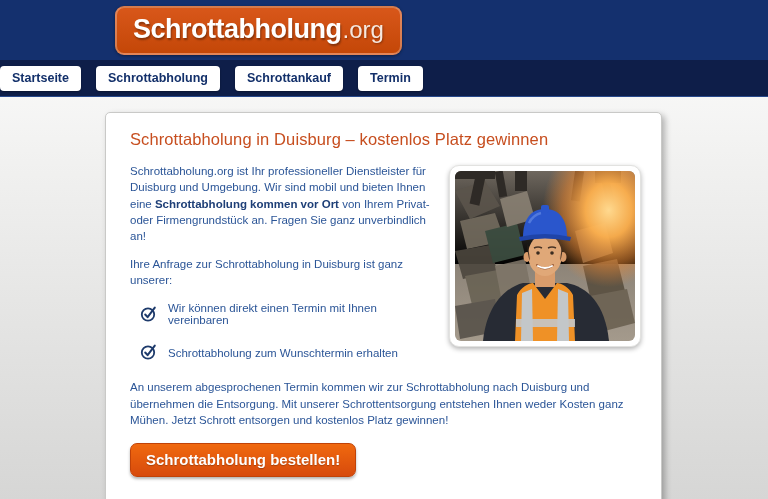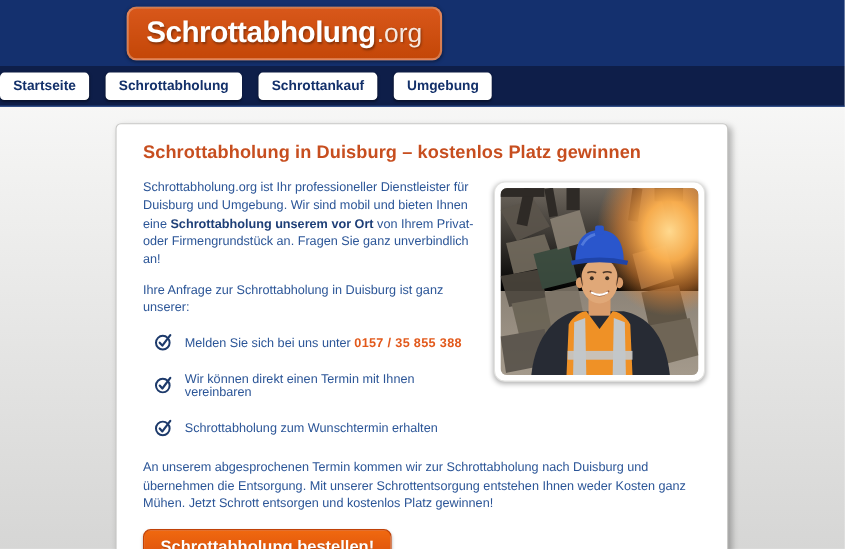--- a/index.html
+++ b/index.html
@@ -45,21 +45,21 @@
     box-shadow:0 1px 2px rgba(0,0,0,0.35);
   }
   
   .card {
     margin:15px 0 0 105px; width:557px; min-height:400px;
     background:#ffffff; border:1px solid #c9c9c7; border-radius:5px 5px 0 0;
     box-shadow:3px 3px 6px rgba(0,0,0,0.28);
     padding:15px 20px 20px 24px;
   }
   .page-title {
-    color:#c74e1f; font-size:16.5px; font-weight:bold; letter-spacing:0.1px;
+    color:#c74e1f; font-size:16.5px; font-weight:normal; letter-spacing:0.1px;
     margin:2px 0 14px 0;
   }
   .photo-frame {
     float:right; margin:2px 0 10px 16px;
     background:#ffffff; border:1px solid #e2e2e0; border-radius:10px;
     padding:5px; box-shadow:0 2px 5px rgba(0,0,0,0.3);
   }
   .photo-frame svg { display:block; border-radius:6px; }
   p.body-text {
     color:#2b5597; font-size:11.5px; line-height:1.42; margin-bottom:11px;
@@ -92,21 +92,21 @@
   <div class="logo">
     <span class="logo-main">Schrottabholung</span>
     <span class="logo-tld">.org</span>
   </div>
 </div>
 
 <div class="nav">
   <button class="nav-btn">Startseite</button>
   <button class="nav-btn">Schrottabholung</button>
   <button class="nav-btn">Schrottankauf</button>
-  <button class="nav-btn">Umgebung</button>
+  <button class="nav-btn">Termin</button>
 </div>
 
 <div class="card">
 
   <h1 class="page-title">Schrottabholung in Duisburg – kostenlos Platz gewinnen</h1>
 
   
   <div class="photo-frame">
     <svg width="180" height="170" viewBox="0 0 180 170">
       <defs>
@@ -182,34 +182,25 @@
         <path d="M83 95 Q90 99 97 95" stroke="#ffffff" stroke-width="2" fill="none" stroke-linecap="round"></path>
 
         <path d="M68 66 C68 48 76 38 90 38 C104 38 112 48 112 66 Z" fill="#2a56cc"></path>
         <path d="M64 66 Q90 60 116 66 L115 70 Q90 65 65 70 Z" fill="#1f44a8"></path>
         <rect x="86" y="34" width="8" height="8" rx="2" fill="#2a56cc"></rect>
         <path d="M74 52 Q78 44 86 42" stroke="#5b82e0" stroke-width="2.5" fill="none" opacity="0.8"></path>
       </g>
     </svg>
   </div>
 
-  <p class="body-text"><span>Schrottabholung.org ist Ihr professioneller Dienstleister für Duisburg und Umgebung. Wir sind mobil und bieten Ihnen eine </span><b>Schrottabholung unserem vor Ort</b><span> von Ihrem Privat- oder Firmengrundstück an. Fragen Sie ganz unverbindlich an!</span></p>
+  <p class="body-text"><span>Schrottabholung.org ist Ihr professioneller Dienstleister für Duisburg und Umgebung. Wir sind mobil und bieten Ihnen eine </span><b>Schrottabholung kommen vor Ort</b><span> von Ihrem Privat- oder Firmengrundstück an. Fragen Sie ganz unverbindlich an!</span></p>
 
   <p class="body-text">Ihre Anfrage zur Schrottabholung in Duisburg ist ganz unserer:</p>
 
   <ul class="checklist">
-    <li>
-      <span class="check-icon">
-        <svg width="17" height="17" viewBox="0 0 17 17">
-          <circle cx="8" cy="9.5" r="6.2" fill="none" stroke="#1d3a6b" stroke-width="1.8"></circle>
-          <path d="M5.2 9.5 L7.6 12.2 L14.8 2.6" fill="none" stroke="#1d3a6b" stroke-width="2" stroke-linecap="round" stroke-linejoin="round"></path>
-        </svg>
-      </span>
-      <span><span>Melden Sie sich bei uns unter </span><span class="phone-inline">0157 / 35 855 388</span></span>
-    </li>
     <li>
       <span class="check-icon">
         <svg width="17" height="17" viewBox="0 0 17 17">
           <circle cx="8" cy="9.5" r="6.2" fill="none" stroke="#1d3a6b" stroke-width="1.8"></circle>
           <path d="M5.2 9.5 L7.6 12.2 L14.8 2.6" fill="none" stroke="#1d3a6b" stroke-width="2" stroke-linecap="round" stroke-linejoin="round"></path>
         </svg>
       </span>
       <span>Wir können direkt einen Termin mit Ihnen vereinbaren</span>
     </li>
     <li>

